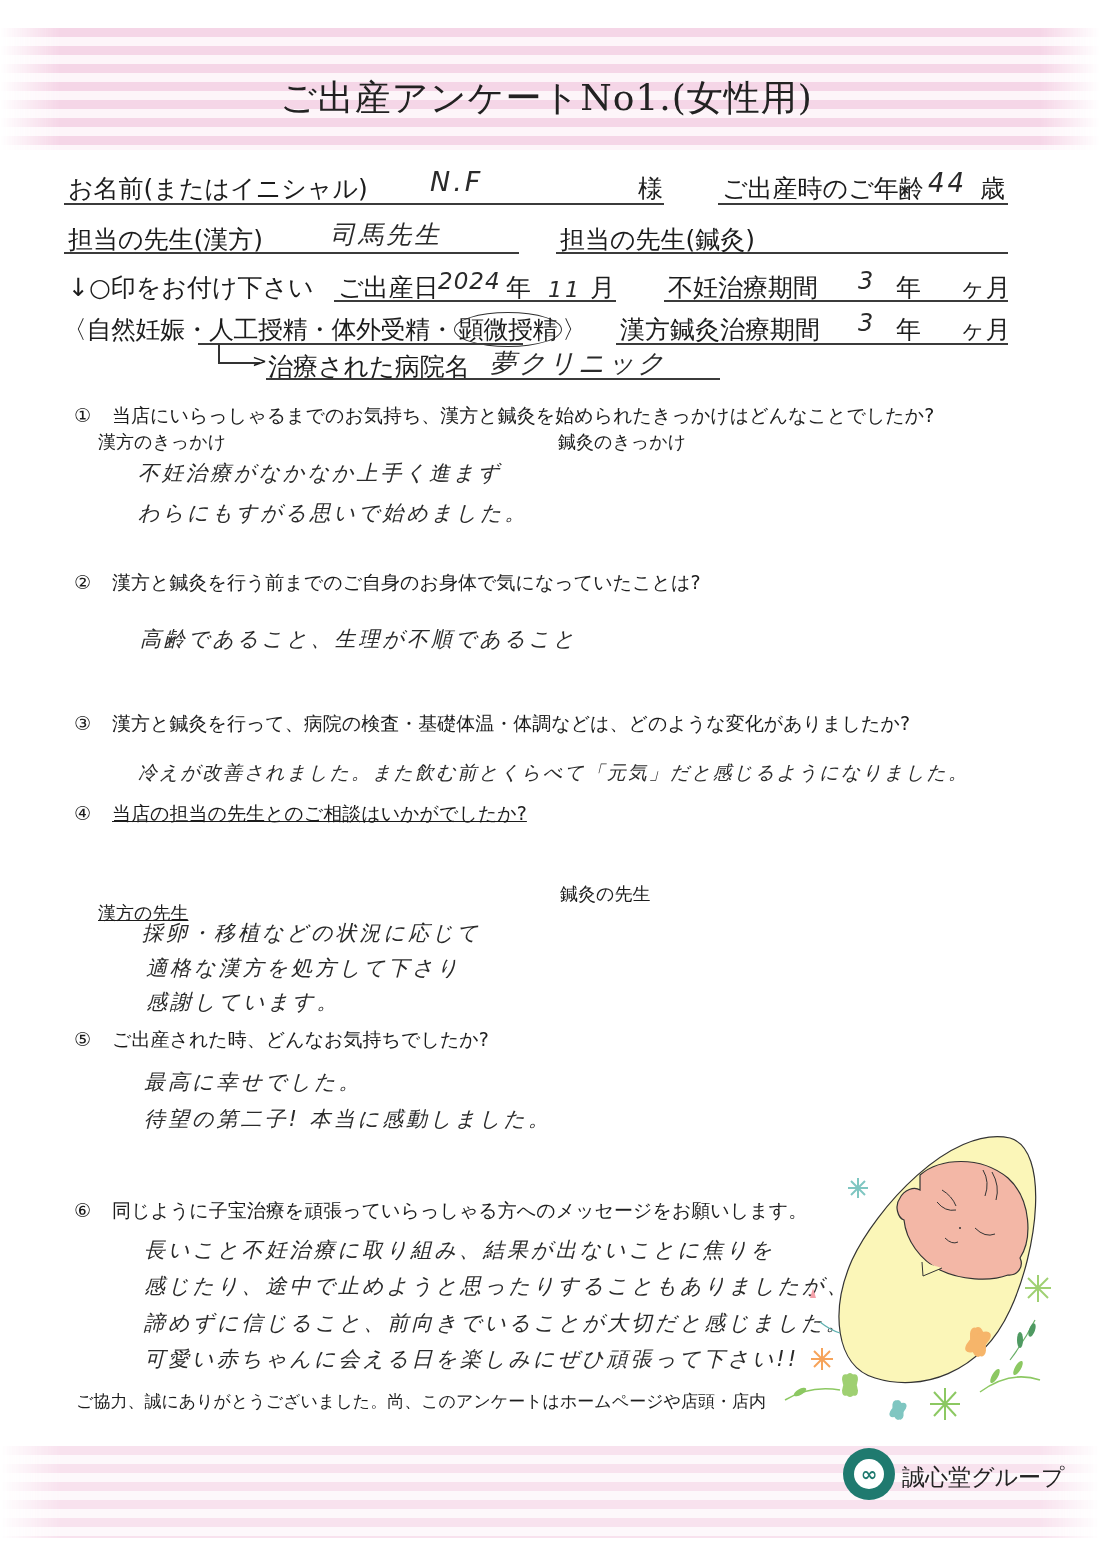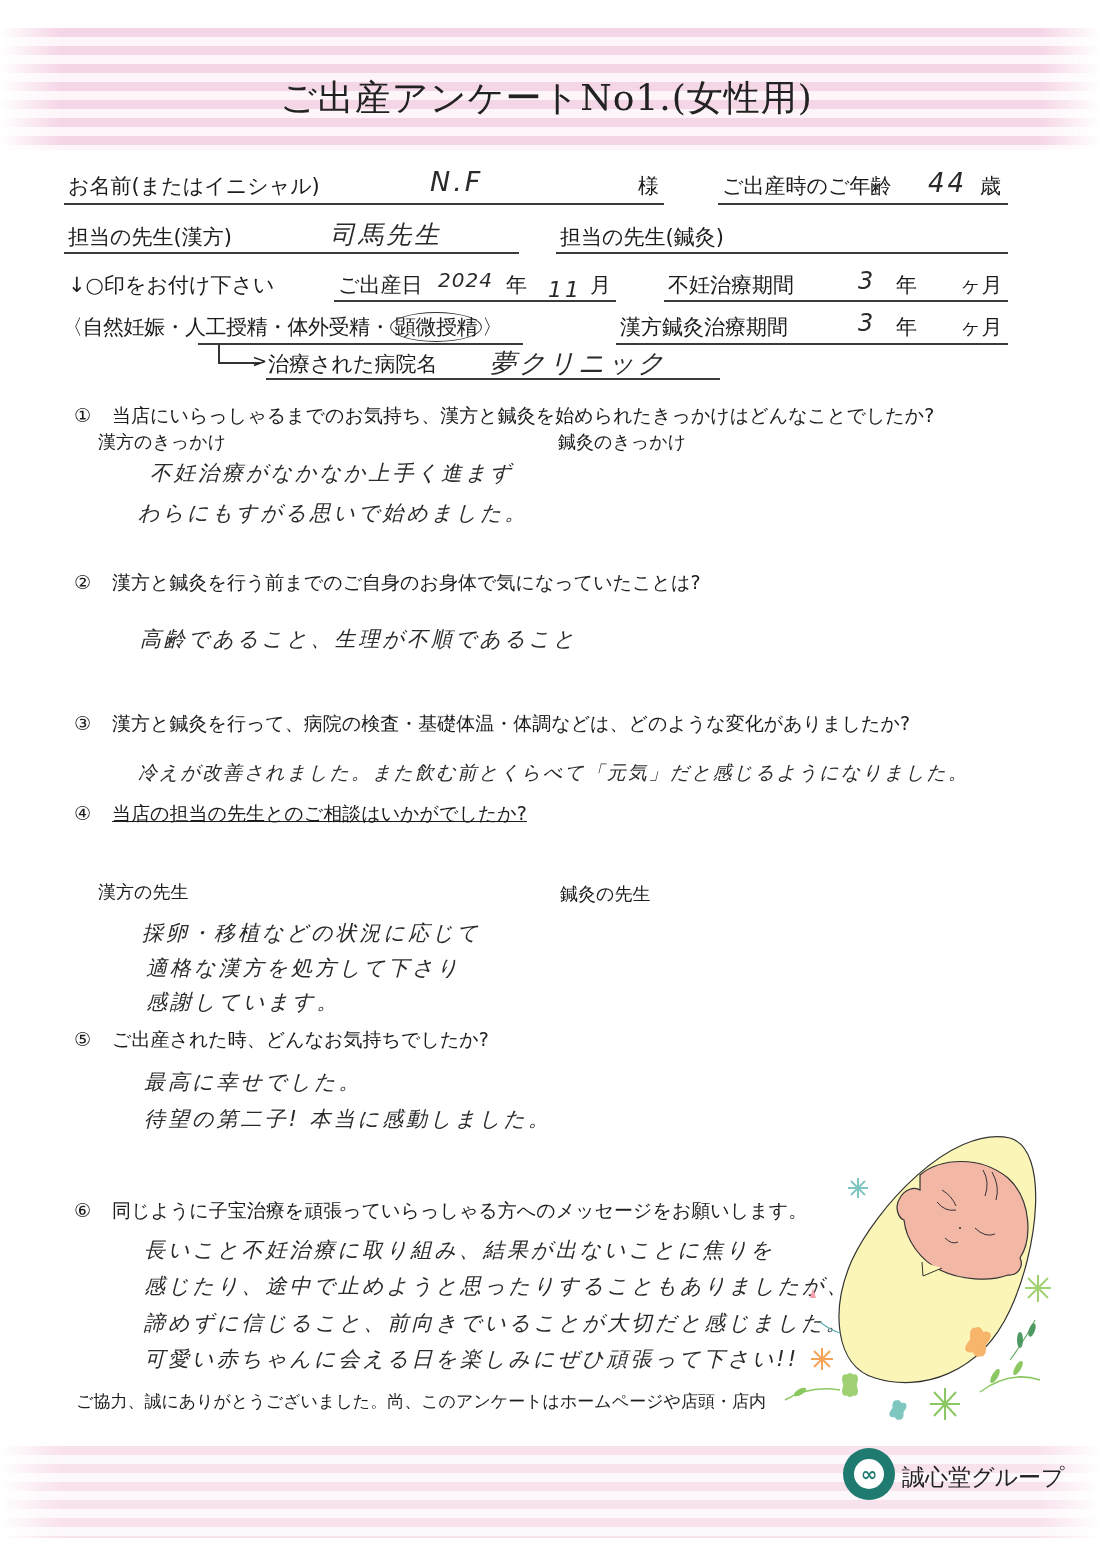--- a/index.html
+++ b/index.html
@@ -18,21 +18,21 @@
   .stripes.top { top: 28px; height: 122px;
     -webkit-mask-image: linear-gradient(to right, transparent 0, #000 60px, #000 1040px, transparent 1100px);
     mask-image: linear-gradient(to right, transparent 0, #000 60px, #000 1040px, transparent 1100px); }
   .stripes.bottom { top: 1446px; height: 92px; opacity: 0.6;
     -webkit-mask-image: linear-gradient(to right, transparent 0, #000 60px, #000 1040px, transparent 1100px);
     mask-image: linear-gradient(to right, transparent 0, #000 60px, #000 1040px, transparent 1100px); }
 
   .abs { position: absolute; white-space: nowrap; }
   .title { left: 280px; top: 74px; font-size: 36px; letter-spacing: 1px; color: #222; }
 
-  .printed { font-family: "DejaVu Sans", "Liberation Sans", sans-serif; font-size: 21px; color: #1c1c1c; }
+  .printed { font-family: "DejaVu Sans", "Liberation Sans", sans-serif; font-size: 25px; color: #1c1c1c; }
   .hand { font-family: "DejaVu Sans", "Liberation Sans", sans-serif; font-weight: 300; color: #2a2a2a; letter-spacing: 3px; font-style: italic; }
 
   .uline { position: absolute; height: 2px; background: #3b3b3b; }
 
   .q { font-family: "DejaVu Sans", "Liberation Sans", sans-serif; font-size: 19px; color: #1c1c1c; }
   .qnum { display: inline-block; width: 38px; }
   .sub { font-family: "DejaVu Sans", "Liberation Sans", sans-serif; font-size: 18px; color: #1c1c1c; }
   .ans { font-size: 21px; }
 
   .circled {
@@ -70,21 +70,21 @@
 <div class="abs printed" style="left:68px; top:223px;">担当の先生(漢方)</div>
 <div class="abs hand" style="left:330px; top:218px; font-size:25px;">司馬先生</div>
 <div class="uline" style="left:64px; top:252px; width:455px;"></div>
 
 <div class="abs printed" style="left:560px; top:223px;">担当の先生(鍼灸)</div>
 <div class="abs hand" style="left:790px; top:218px; font-size:25px;"></div>
 <div class="uline" style="left:556px; top:252px; width:452px;"></div>
 
 <div class="abs printed" style="left:68px; top:271px;">↓○印をお付け下さい</div>
 <div class="abs printed" style="left:338px; top:271px;">ご出産日</div>
-<div class="abs hand" style="left:438px; top:268px; font-size:20px; letter-spacing:1px;">2024</div>
+<div class="abs hand" style="left:438px; top:268px; font-size:23px; letter-spacing:1px;">2024</div>
 <div class="abs printed" style="left:506px; top:271px;">年</div>
 <div class="abs hand" style="left:548px; top:277px; font-size:22px;">11</div>
 <div class="abs printed" style="left:590px; top:271px;">月</div>
 <div class="uline" style="left:334px; top:300px; width:282px;"></div>
 
 <div class="abs printed" style="left:668px; top:271px;">不妊治療期間</div>
 <div class="abs hand" style="left:858px; top:267px; font-size:24px;">3</div>
 <div class="abs printed" style="left:896px; top:271px;">年</div>
 <div class="abs hand" style="left:935px; top:267px; font-size:24px;"></div>
 <div class="abs printed" style="left:960px; top:271px;">ヶ月</div>
@@ -106,37 +106,37 @@
 <div class="abs printed" style="left:252px; top:350px; font-size:18px;">&gt;</div>
 <div class="abs printed" style="left:268px; top:350px;">治療された病院名</div>
 <div class="abs hand" style="left:490px; top:346px; font-size:26px;">夢クリニック</div>
 <div class="uline" style="left:266px; top:378px; width:454px;"></div>
 
 <div class="abs q" style="left:74px; top:403px;">
   <span class="qnum">①</span><span>当店にいらっしゃるまでのお気持ち、漢方と鍼灸を始められたきっかけはどんなことでしたか?</span>
 </div>
 <div class="abs sub" style="left:98px; top:430px;">漢方のきっかけ</div>
 <div class="abs sub" style="left:558px; top:430px;">鍼灸のきっかけ</div>
-<div class="abs hand ans" style="left:150px; top:459px;">不妊治療がなかなか上手く進まず</div>
+<div class="abs hand ans" style="left:138px; top:459px;">不妊治療がなかなか上手く進まず</div>
 <div class="abs hand ans" style="left:138px; top:499px;">わらにもすがる思いで始めました。</div>
 
 <div class="abs q" style="left:74px; top:570px;">
   <span class="qnum">②</span><span>漢方と鍼灸を行う前までのご自身のお身体で気になっていたことは?</span>
 </div>
 <div class="abs hand ans" style="left:140px; top:625px;">高齢であること、生理が不順であること</div>
 
 <div class="abs q" style="left:74px; top:711px;">
   <span class="qnum">③</span><span>漢方と鍼灸を行って、病院の検査・基礎体温・体調などは、どのような変化がありましたか?</span>
 </div>
 <div class="abs hand" style="left:138px; top:760px; font-size:19px; letter-spacing:2px;">冷えが改善されました。また飲む前とくらべて「元気」だと感じるようになりました。</div>
 
 <div class="abs q" style="left:74px; top:801px;text-decoration:underline;">
   <span class="qnum">④</span><span>当店の担当の先生とのご相談はいかがでしたか?</span>
 </div>
-<div class="abs sub" style="left:98px; top:880px;">漢方の先生</div>
+<div class="abs sub" style="left:98px; top:901px;text-decoration:underline;">漢方の先生</div>
 <div class="abs sub" style="left:560px; top:882px;">鍼灸の先生</div>
 <div class="abs hand ans" style="left:142px; top:919px;">採卵・移植などの状況に応じて</div>
 <div class="abs hand ans" style="left:146px; top:954px;">適格な漢方を処方して下さり</div>
 <div class="abs hand ans" style="left:146px; top:988px;">感謝しています。</div>
 
 <div class="abs q" style="left:74px; top:1027px;">
   <span class="qnum">⑤</span><span>ご出産された時、どんなお気持ちでしたか?</span>
 </div>
 <div class="abs hand ans" style="left:144px; top:1068px;">最高に幸せでした。</div>
 <div class="abs hand ans" style="left:144px; top:1105px;">待望の第二子! 本当に感動しました。</div>

